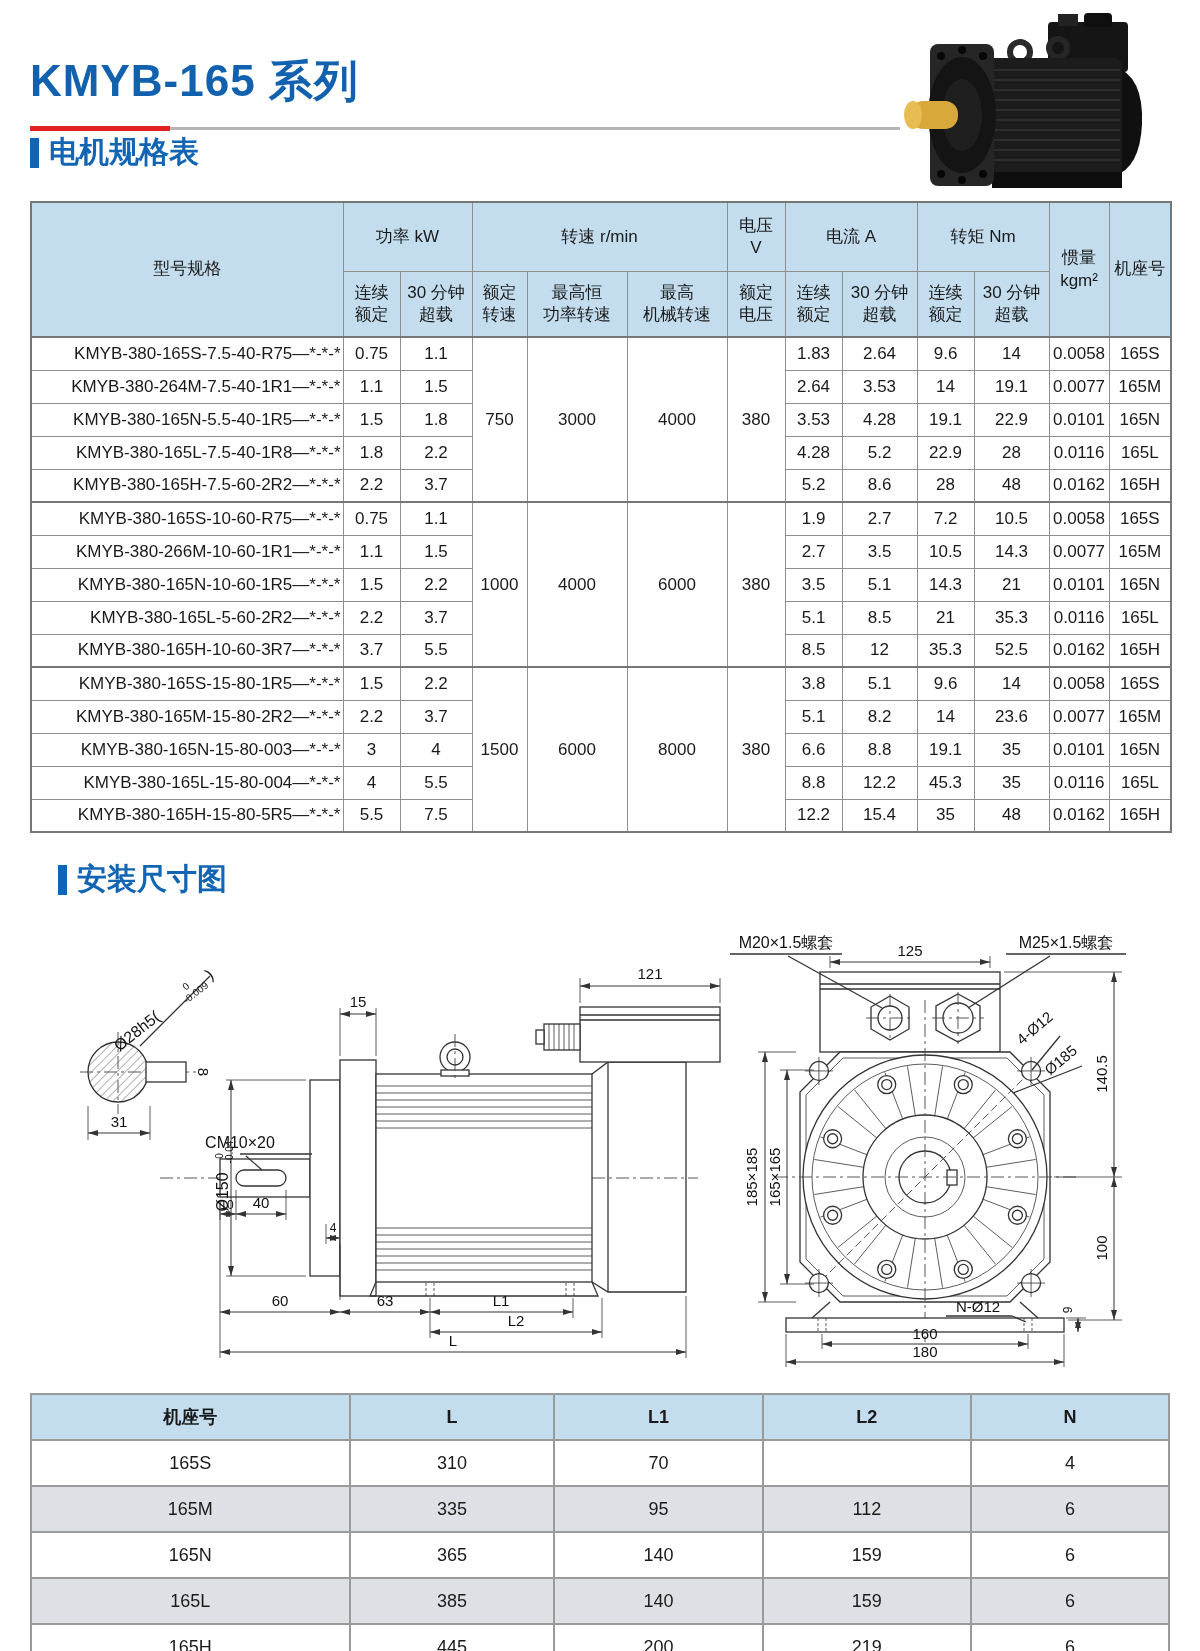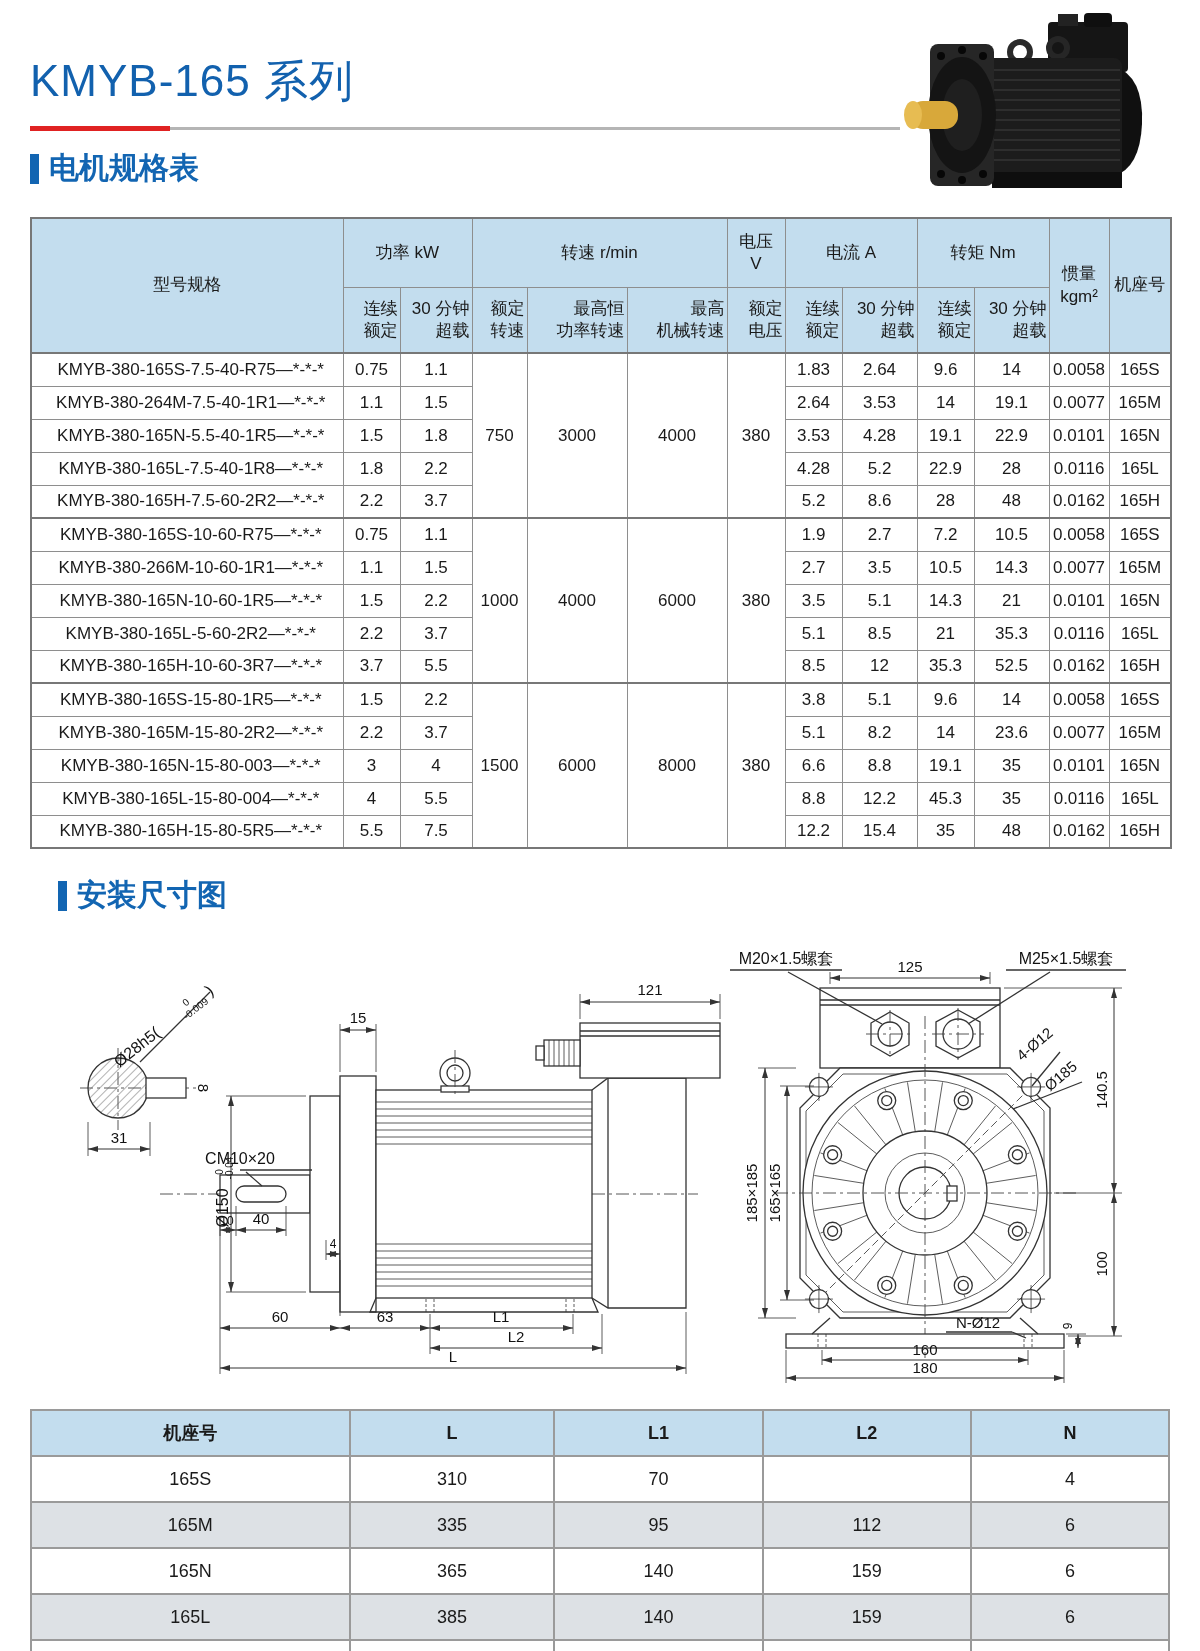--- a/index.html
+++ b/index.html
@@ -1,34 +1,34 @@
 <!DOCTYPE html>
 <html><head>
 <meta charset="utf-8">
 <style>
   html,body{margin:0;padding:0;background:#fff;}
   body{font-family:"Liberation Sans","DejaVu Sans",sans-serif;color:#1a1a1a;}
   .page{position:relative;width:1200px;height:1651px;box-sizing:border-box;padding:0 30px;overflow:hidden;background:#fff;}
-  .title{margin:52px 0 0 0;font-size:44px;font-weight:normal;color:#1261ae;letter-spacing:1px;}
+  .title{margin:52px 0 0 0;font-size:44px;font-weight:bold;color:#1261ae;letter-spacing:1px;}
   .rule{position:relative;margin-top:16px;height:3px;width:1110px;background:#b5b5b5;}
   .rule .red{position:absolute;left:0;top:-1px;width:140px;height:5px;background:#e02222;}
-  .section{display:flex;align-items:center;gap:10px;margin-top:18px;}
+  .section{display:flex;align-items:center;gap:10px;margin-top:2px;}
   .section .bar{width:9px;height:30px;background:#1265b2;}
   .section .label{font-size:30px;font-weight:bold;color:#1265b2;}
   .section.second{margin-top:26px;padding-left:28px;}
   .motor-photo{position:absolute;top:8px;right:50px;width:250px;height:185px;z-index:2;background:#fff;}
   
   table.spec{margin-top:28px;width:1140px;border-collapse:collapse;table-layout:fixed;font-size:17px;}
   table.spec th,table.spec td{border:1px solid #8e8e8e;text-align:center;padding:0 2px;overflow:hidden;}
   table.spec{border:2px solid #777;}
   table.spec thead th{background:#c3ddee;font-weight:normal;white-space:pre-line;line-height:1.3;}
   table.spec thead tr.h1 th{height:68px;}
-  table.spec thead tr.h2 th{height:64px;text-align:right;}
+  table.spec thead tr.h2 th{height:64px;}
   table.spec tbody tr{height:33px;}
-  table.spec td.model{text-align:center;padding-left:9px;white-space:nowrap;}
+  table.spec td.model{text-align:right;padding-left:9px;white-space:nowrap;}
   table.spec tbody tr.group-start td{border-top:2px solid #777;}
   
   table.dims{margin-top:26px;width:1140px;border-collapse:collapse;table-layout:fixed;font-size:18px;}
   table.dims th,table.dims td{border:2px solid #9a9a9a;text-align:center;height:42px;}
   table.dims thead th{background:#c3ddee;font-weight:bold;}
   table.dims tbody tr.alt{background:#dde1e5;}
   
   svg.diagram{display:block;margin-top:12px;}
   svg.diagram .ln{fill:none;stroke:#333;stroke-width:1.3;}
   svg.diagram .thin{stroke-width:0.8;}

